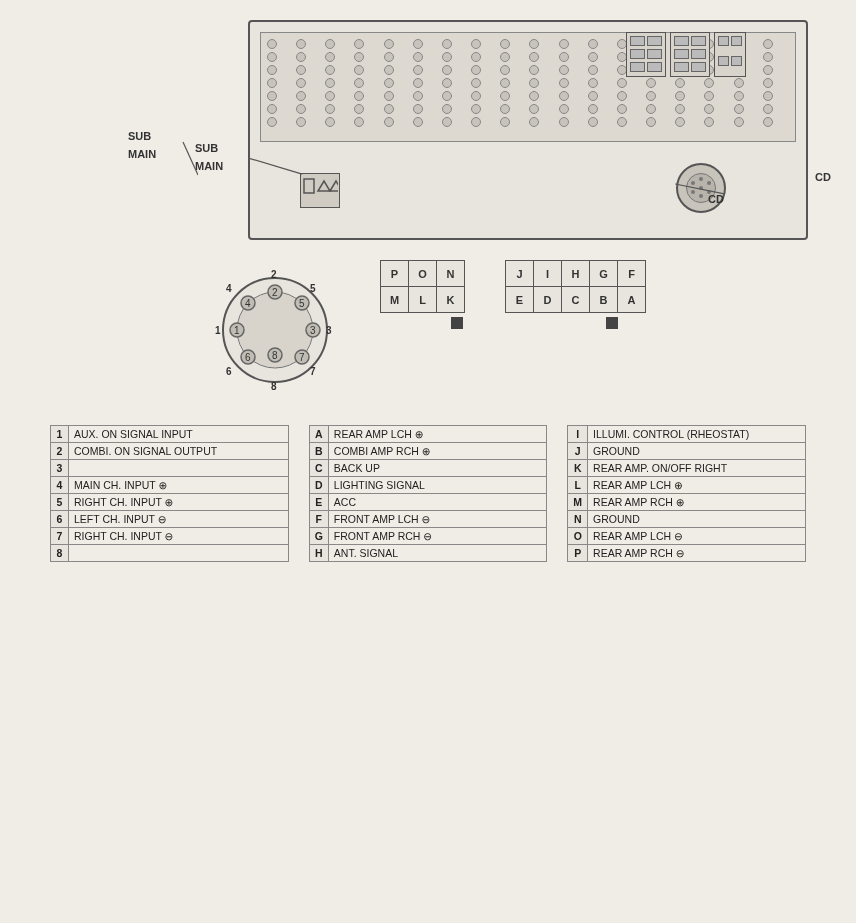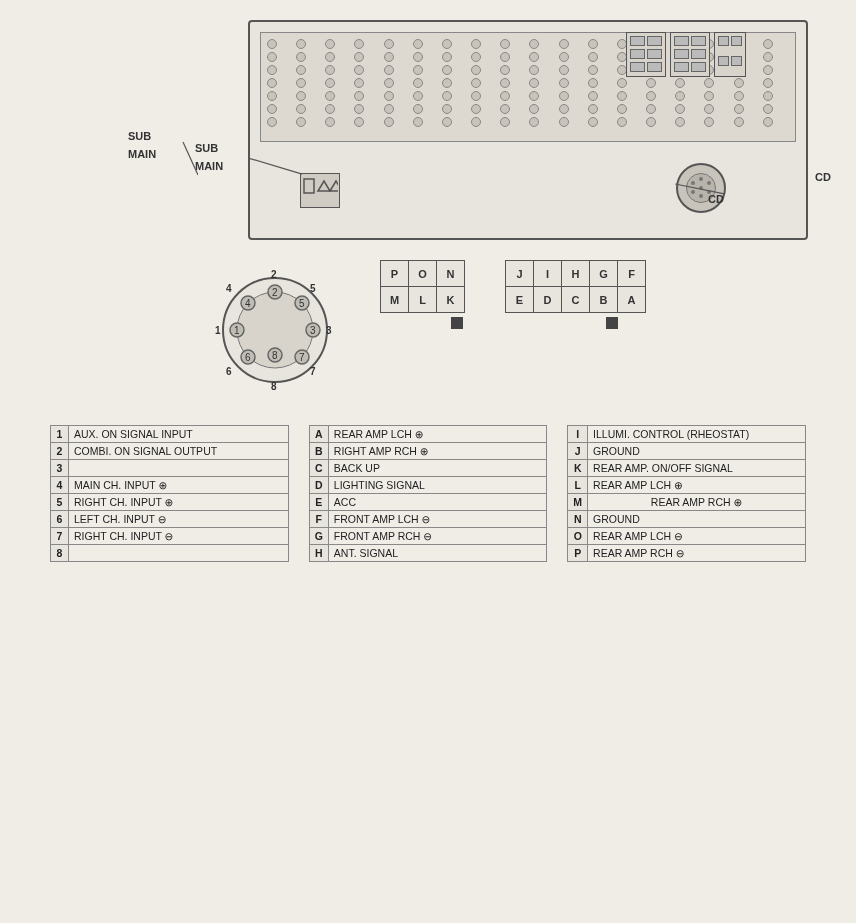--- a/index.html
+++ b/index.html
@@ -559,21 +559,21 @@
     <div class="col-divider"></div>
 
     <table class="pin-table">
       <tbody id="table-mid">
           <tr>
             <td class="pin-num">A</td>
             <td class="pin-label">REAR AMP LCH ⊕</td>
           </tr>
           <tr>
             <td class="pin-num">B</td>
-            <td class="pin-label">RIGHT AMP RCH ⊕</td>
+            <td class="pin-label">COMBI AMP RCH ⊕</td>
           </tr>
           <tr>
             <td class="pin-num">C</td>
             <td class="pin-label">BACK UP</td>
           </tr>
           <tr>
             <td class="pin-num">D</td>
             <td class="pin-label">LIGHTING SIGNAL</td>
           </tr>
           <tr>
@@ -602,29 +602,29 @@
           <tr>
             <td class="pin-num">I</td>
             <td class="pin-label" style="min-width:160px;">ILLUMI. CONTROL (RHEOSTAT)</td>
           </tr>
           <tr>
             <td class="pin-num">J</td>
             <td class="pin-label" style="min-width:160px;">GROUND</td>
           </tr>
           <tr>
             <td class="pin-num">K</td>
-            <td class="pin-label" style="min-width:160px;">REAR AMP. ON/OFF SIGNAL</td>
+            <td class="pin-label" style="min-width:160px;">REAR AMP. ON/OFF RIGHT</td>
           </tr>
           <tr>
             <td class="pin-num">L</td>
             <td class="pin-label" style="min-width:160px;">REAR AMP LCH ⊕</td>
           </tr>
           <tr>
             <td class="pin-num">M</td>
-            <td class="pin-label" style="min-width:160px;text-align:center;">REAR AMP RCH ⊕</td>
+            <td class="pin-label" style="min-width:160px;">REAR AMP RCH ⊕</td>
           </tr>
           <tr>
             <td class="pin-num">N</td>
             <td class="pin-label" style="min-width:160px;">GROUND</td>
           </tr>
           <tr>
             <td class="pin-num">O</td>
             <td class="pin-label" style="min-width:160px;margin-top:12px;">REAR AMP LCH ⊖</td>
           </tr>
           <tr>

